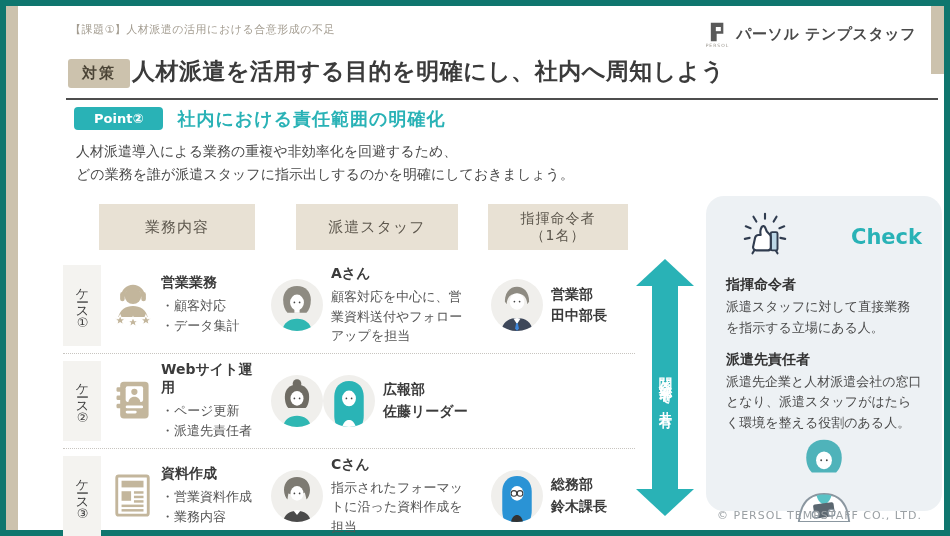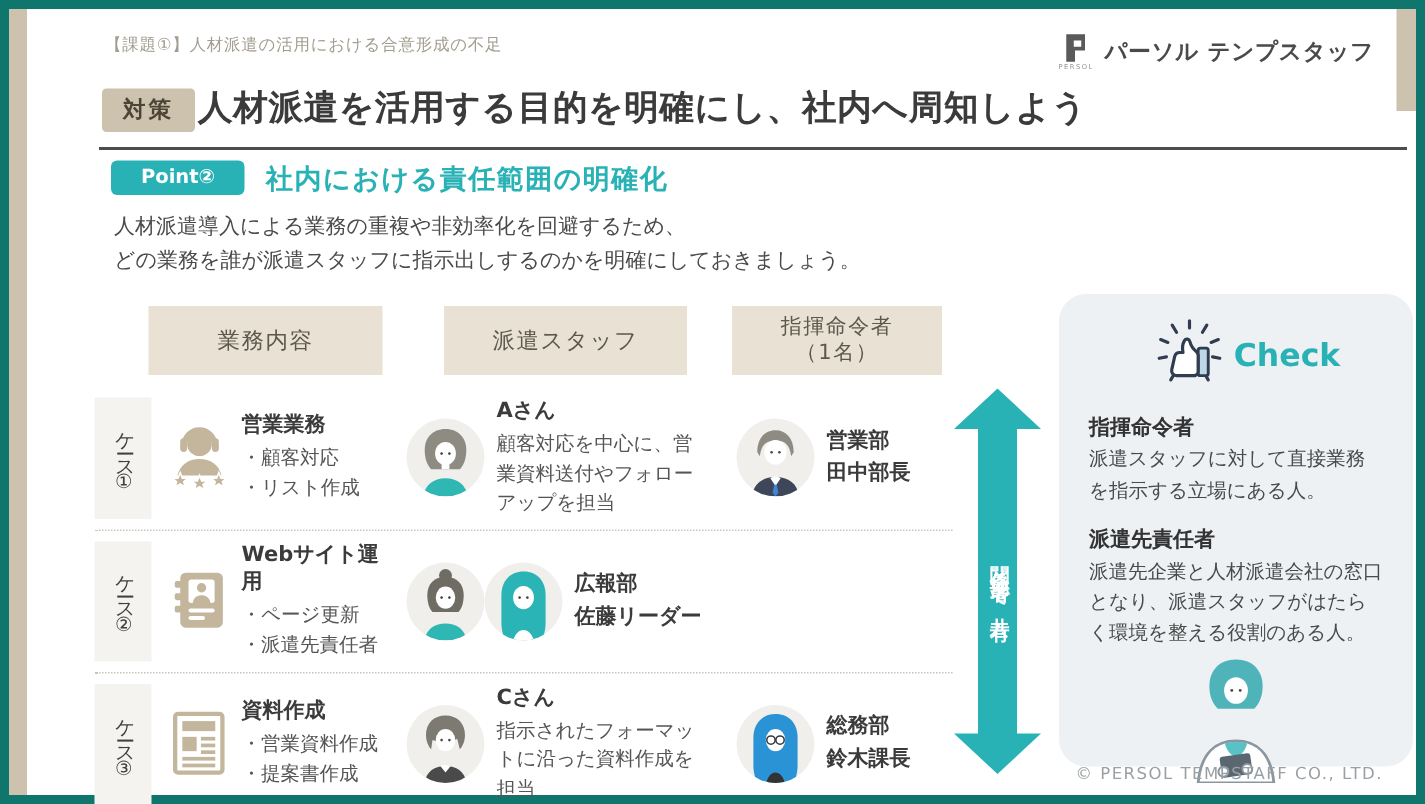--- a/index.html
+++ b/index.html
@@ -52,21 +52,21 @@
   .staff .s-desc{font-size:13px;color:#555;line-height:1.5}
   .cmd{margin-left:8px;font-size:14px;font-weight:bold;color:var(--ink);line-height:1.55;flex:none}
 
   .arrow{position:absolute;left:630px;top:253px;width:58px;height:257px}
   .arrow .head-top{position:absolute;top:0;left:0;width:0;height:0;border-left:29px solid transparent;border-right:29px solid transparent;border-bottom:27px solid var(--teal)}
   .arrow .head-bot{position:absolute;bottom:0;left:0;width:0;height:0;border-left:29px solid transparent;border-right:29px solid transparent;border-top:27px solid var(--teal)}
   .arrow .shaft{position:absolute;top:26px;bottom:26px;left:16px;width:26px;background:var(--teal)}
   .arrow .alabel{position:absolute;top:50%;left:50%;transform:translate(-50%,-50%);color:#fff;font-size:13px;font-weight:bold;letter-spacing:4px}
 
   .panel{position:absolute;left:700px;top:190px;width:236px;height:315px;background:var(--panel);border-radius:18px;padding:14px 20px 10px}
-  .check-head{display:flex;align-items:center;gap:4px;justify-content:center;margin-left:14px}
+  .check-head{display:flex;align-items:center;gap:4px;justify-content:space-between;margin-left:14px}
   .check-title{font-size:21px;font-weight:bold;color:var(--teal)}
   .term{font-size:14px;font-weight:bold;color:#333;margin-top:12px}
   .defn{font-size:13px;color:var(--body-text);line-height:1.6;margin-top:3px}
   .panel-illust{display:flex;justify-content:center;margin-top:2px}
 
   .footer{position:absolute;right:22px;bottom:8px;font-size:11px;color:var(--footer-gray);letter-spacing:1px}
 </style>
 </head>
 <body>
 
@@ -128,21 +128,21 @@
             <rect x="35" y="11" width="5" height="10" rx="2.5" fill="#c3b69c"></rect>
             <path d="M10 38c2-8 8-12 16-12s14 4 16 12z" fill="#c3b69c"></path>
             <polygon points="12,36 13.6,40 17.8,40 14.6,42.6 15.8,46.6 12,44.2 8.2,46.6 9.4,42.6 6.2,40 10.4,40" fill="#c3b69c" stroke="#fff" stroke-width="1.2"></polygon>
             <polygon points="26,38 27.6,42 31.8,42 28.6,44.6 29.8,48.6 26,46.2 22.2,48.6 23.4,44.6 20.2,42 24.4,42" fill="#c3b69c" stroke="#fff" stroke-width="1.2"></polygon>
             <polygon points="40,36 41.6,40 45.8,40 42.6,42.6 43.8,46.6 40,44.2 36.2,46.6 37.4,42.6 34.2,40 38.4,40" fill="#c3b69c" stroke="#fff" stroke-width="1.2"></polygon>
           </svg>
         </div>
         <div class="task">
           <div class="t-title">営業業務</div>
           <div class="t-li">・顧客対応</div>
-          <div class="t-li">・リスト作成</div>
+          <div class="t-li">・データ集計</div>
         </div>
         <div class="avatar">
           <svg viewBox="0 0 60 60" width="52" height="52">
             <path d="M30 8c-10 0-16 7-16 16 0 7 2 12 5 15h22c3-3 5-8 5-15 0-9-6-16-16-16z" fill="#8e8b82"></path>
             <ellipse cx="30" cy="27" rx="8" ry="9" fill="#fff"></ellipse>
             <circle cx="27" cy="27" r="1" fill="#444"></circle>
               <circle cx="33" cy="27" r="1" fill="#444"></circle>
             <path d="M13 60c1-9 8-14 17-14s16 5 17 14z" fill="#2fb7b3"></path>
             <rect x="27" y="34" width="6" height="5" fill="#fff"></rect>
           </svg>
@@ -227,21 +227,21 @@
             <rect x="23" y="19" width="10" height="2.6" fill="#c3b69c"></rect>
             <rect x="23" y="23.7" width="10" height="2.6" fill="#c3b69c"></rect>
             <rect x="23" y="28.4" width="10" height="2.6" fill="#c3b69c"></rect>
             <rect x="10" y="33" width="23" height="2.6" fill="#c3b69c"></rect>
             <rect x="10" y="37.7" width="23" height="2.6" fill="#c3b69c"></rect>
           </svg>
         </div>
         <div class="task">
           <div class="t-title">資料作成</div>
           <div class="t-li">・営業資料作成</div>
-          <div class="t-li">・提案書作成</div>
+          <div class="t-li">・業務内容</div>
         </div>
         <div class="avatar">
           <svg viewBox="0 0 60 60" width="52" height="52">
             <path d="M30 8c-9 0-15 6-15 15 0 5 2 9 4 11l1-7c5 2 15 2 19-1l2 8c2-2 4-6 4-11 0-9-6-15-15-15z" fill="#7d7a72"></path>
             <ellipse cx="30" cy="27" rx="7.5" ry="8.5" fill="#fff"></ellipse>
             <circle cx="27" cy="27" r="1" fill="#444"></circle>
               <circle cx="33" cy="27" r="1" fill="#444"></circle>
             <path d="M14 60c1-9 8-13 16-13s15 4 16 13z" fill="#4a4a4a"></path>
             <path d="M26 47l4 5 4-5c-2.5-1-5.5-1-8 0z" fill="#fff"></path>
           </svg>

